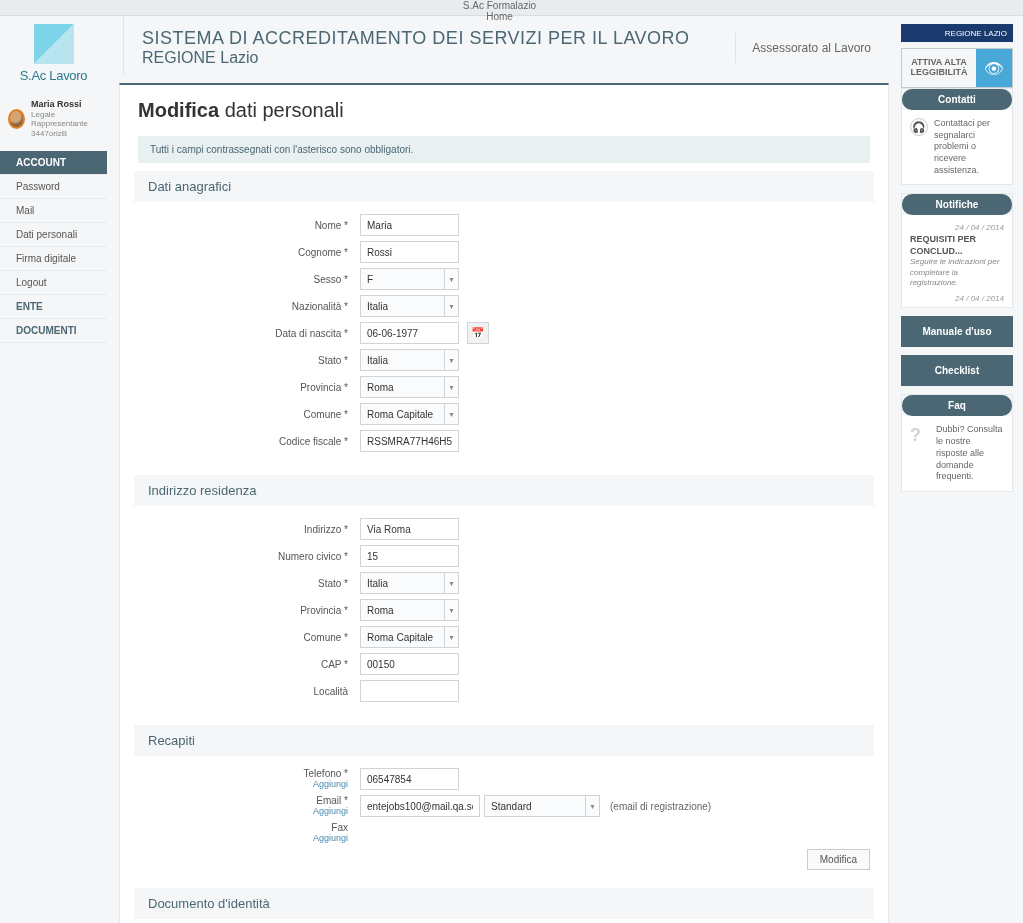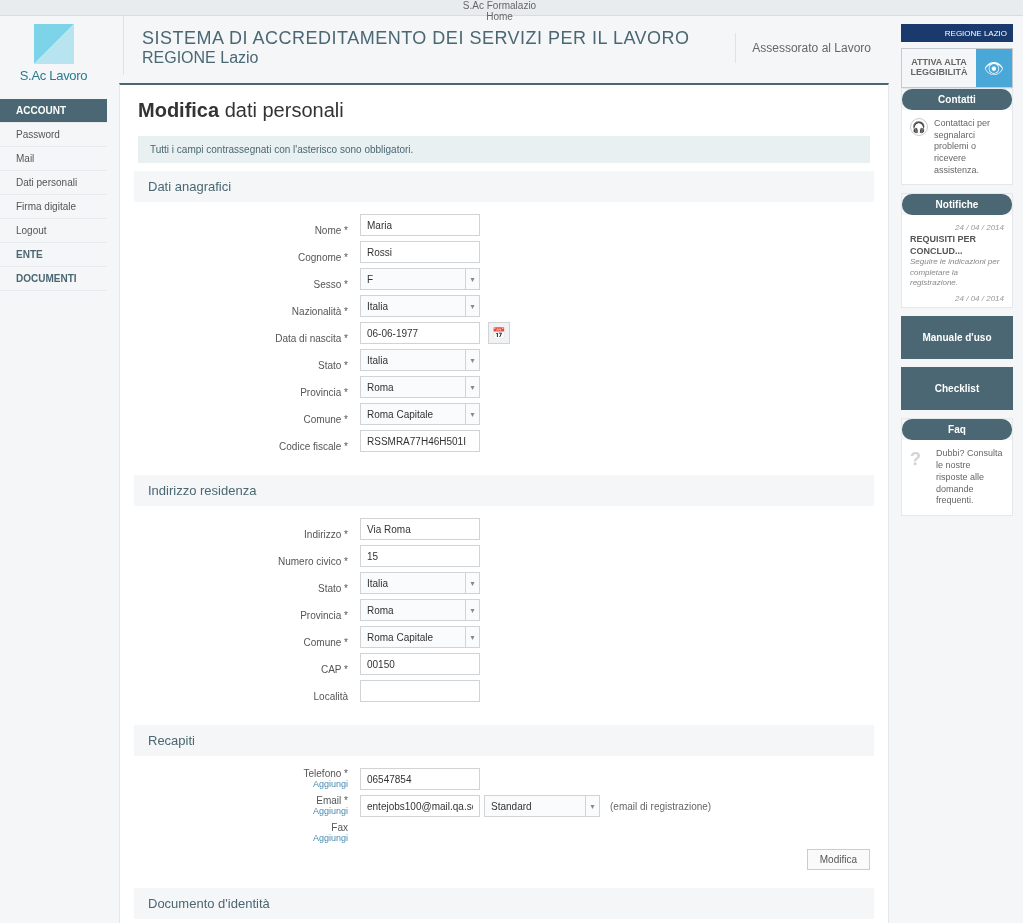--- a/index.html
+++ b/index.html
@@ -45,23 +45,23 @@
 .card { background: #fff; border: 1px solid #e5e8ea; border-top: 2px solid #4a6773; padding: 14px 18px 24px 18px; margin-top: 8px; }
 .page-title { font-size: 20px; color: #333; margin-bottom: 14px; font-weight: 300; }
 .page-title strong { font-weight: bold; }
 .alert { background: #e9f0f2; padding: 8px 12px; font-size: 10px; color: #4a6773; margin-bottom: 8px; }
 
 
 .section-header { background: #f4f6f7; padding: 8px 14px; font-size: 13px; color: #4a6773; font-weight: 400; margin: 0 -4px; }
 .section-body { padding: 12px 0 18px 0; }
 
 
-.frow { display: flex; align-items: flex-end; margin-bottom: 5px; }
+.frow { display: flex; align-items: center; margin-bottom: 5px; }
 .flabel { width: 222px; text-align: right; padding-right: 12px; font-size: 10px; color: #555; }
-.finput { width: 120px; }
+.finput { width: 99px; }
 .finput input, .finput .select, .email-row input { width: 100%; height: 22px; border: 1px solid #d0d4d7; padding: 0 6px; font-size: 10px; color: #333; background: #fff; }
 .finput .select { background: #fafbfc; display: flex; align-items: center; justify-content: space-between; padding-right: 0; }
 .select .arrow { width: 14px; height: 20px; border-left: 1px solid #d0d4d7; display: flex; align-items: center; justify-content: center; color: #888; font-size: 8px; }
 .date-wrap { display: flex; gap: 8px; align-items: center; }
 .date-btn { width: 22px; height: 22px; border: 1px solid #d0d4d7; background: #f0f2f3; display: flex; align-items: center; justify-content: center; font-size: 11px; color: #666; }
 .sublabel { font-size: 9px; color: #4a8bb0; cursor: pointer; display: block; text-align: right; padding-right: 12px; width: 222px; }
 
 
 .email-row { display: flex; align-items: center; gap: 4px; }
 .email-row input { width: 120px; }
@@ -80,38 +80,46 @@
 
 .rbox { margin-bottom: 8px; border: 1px solid #e5e8ea; }
 .rbox-h { background: #4a6773; color: #fff; text-align: center; padding: 5px 0; font-size: 10px; font-weight: bold; border-radius: 10px; }
 .rbox-b { background: #fff; padding: 8px; font-size: 9px; color: #666; line-height: 1.3; }
 .rbox-b .row { display: flex; gap: 6px; }
 .headset { width: 18px; height: 18px; border-radius: 50%; border: 1px solid #ccc; display: flex; align-items: center; justify-content: center; font-size: 11px; flex-shrink: 0; }
 .notif-item { margin-bottom: 6px; }
 .notif-date { text-align: right; font-size: 8px; color: #999; font-style: italic; }
 .notif-title { font-weight: bold; color: #555; font-size: 9px; }
 .notif-txt { font-size: 8px; color: #888; font-style: italic; }
-.rbox-simple { background: #4a6773; color: #fff; text-align: center; padding: 16px 0; font-size: 10px; font-weight: bold; margin-bottom: 8px; cursor: pointer; }
+.rbox-simple { background: #4a6773; color: #fff; text-align: center; padding: 10px 0; font-size: 10px; font-weight: bold; margin-bottom: 8px; cursor: pointer; }
 .faq-body { display: flex; gap: 6px; align-items: flex-start; }
 .faq-q { width: 20px; height: 20px; font-size: 18px; color: #d0d4d7; font-weight: bold; flex-shrink: 0; }
 </style>
 </head>
 <body>
 
 <div class="topbar">
   <span>S.Ac Formalazio</span>
   <span>Home</span>
 </div>
 
 <div class="layout">
 
   <div class="sidebar">
     <div class="logo-box">
       <div class="logo-sq"></div>
       <div class="logo-text">S.Ac Lavoro</div>
+    </div>
+    <div class="userbox">
+      <div class="avatar"></div>
+      <div class="userinfo">
+        <div class="name">Maria Rossi</div>
+        <div class="role">Legale Rappresentante</div>
+        <div class="role">3447orizB</div>
+      </div>
     </div>
     <div class="nav">
       <a class="active">ACCOUNT</a>
       <a>Password</a>
       <a>Mail</a>
       <a>Dati personali</a>
       <a>Firma digitale</a>
       <a>Logout</a>
       <a class="section">ENTE</a>
       <a class="section">DOCUMENTI</a>

